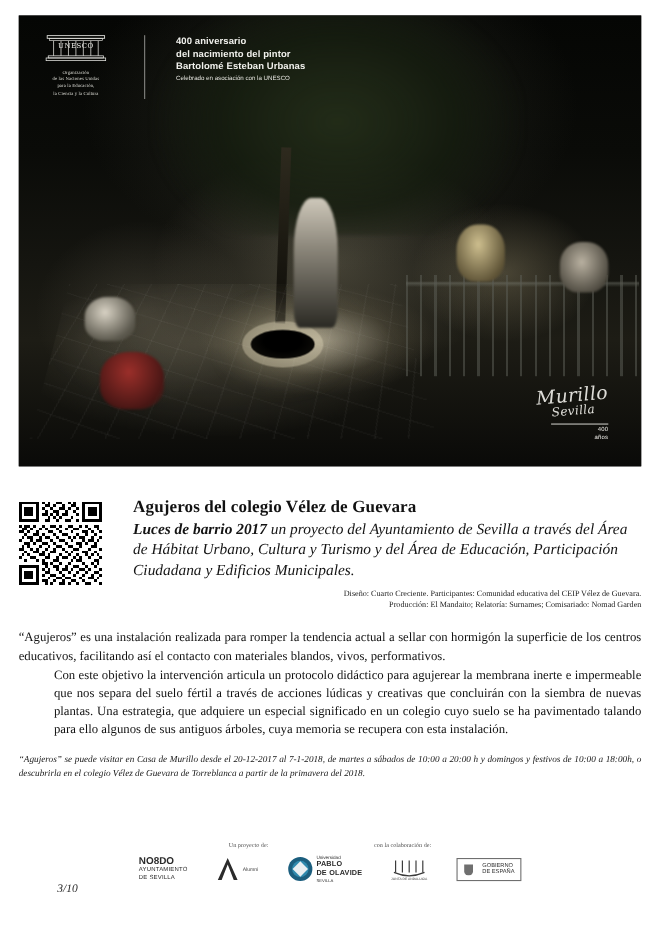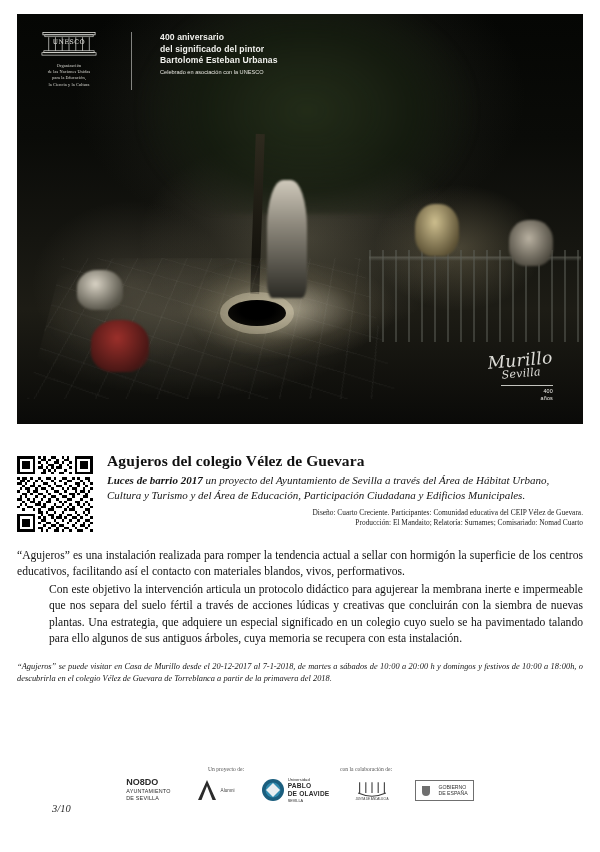--- a/index.html
+++ b/index.html
@@ -170,39 +170,39 @@
 
   
   .content {
     position: absolute;
     left: 17px;
     top: 452px;
     width: 566px;
   }
   .head-row {
     display: flex;
-    gap: 14px;
+    gap: 28px;
     align-items: flex-start;
   }
   .qr {
     width: 76px; height: 76px;
     flex: none;
     margin-top: 4px;
   }
   .head-text { flex: 1 1 auto; padding-top: 0px; }
   .doc-title {
     font-family: "Liberation Serif", serif;
     font-size: 15.5px;
     font-weight: 700;
     letter-spacing: .1px;
     margin: 0 0 3px 0;
     color: #111;
   }
   .subtitle {
-    font-size: 11px;
+    font-size: 14px;
     line-height: 1.35;
     margin: 0 0 5px 0;
     color: #141414;
   }
   .subtitle .em { font-style: italic; font-weight: 700; }
   .subtitle .it { font-style: italic; }
   .credits {
     font-size: 7.4px;
     line-height: 1.45;
     color: #1a1a1a;
@@ -333,21 +333,21 @@
         </g>
         <rect x="8" y="46" width="104" height="4" fill="none" stroke="#e9e9e4" stroke-width="1.4"></rect>
         <rect x="4" y="50" width="112" height="5" fill="none" stroke="#e9e9e4" stroke-width="1.4"></rect>
         <text x="60" y="31" text-anchor="middle" font-family="DejaVu Serif, serif" font-size="13" fill="#e9e9e4" letter-spacing="1">UNESCO</text>
       </svg>
       <div class="unesco-sub">Organización<br>de las Naciones Unidas<br>para la Educación,<br>la Ciencia y la Cultura</div>
     </div>
     <div class="hero-divider"></div>
     <div class="hero-titleblock">
       <div class="l1"><span>400 aniversario</span></div>
-      <div class="l1"><span>del significado del pintor</span></div>
+      <div class="l1"><span>del nacimiento del pintor</span></div>
       <div class="l1"><span>Bartolomé Esteban Urbanas</span></div>
       <div class="l2"><span>Celebrado en asociación con la UNESCO</span></div>
     </div>
   </div>
 
   <div class="hero-signature">
     <div class="sig-script">
       <span>Murillo</span>
       <small>Sevilla</small>
     </div>
@@ -578,21 +578,21 @@
           <rect x="23" y="28" width="2" height="1"></rect>
           <rect x="28" y="28" width="1" height="1"></rect>
       </g>
     </svg>
 
     <div class="head-text">
       <h1 class="doc-title">Agujeros del colegio Vélez de Guevara</h1>
       <p class="subtitle"><span class="em">Luces de barrio 2017</span><span class="it"> un proyecto del Ayuntamiento de Sevilla a través del Área de Hábitat Urbano, Cultura y Turismo y del Área de Educación, Participación Ciudadana y Edificios Municipales.</span></p>
       <div class="credits">
         <div>Diseño: Cuarto Creciente.        Participantes: Comunidad educativa del CEIP Vélez de Guevara.</div>
-        <div>Producción: El Mandaito; Relatoría: Surnames; Comisariado: Nomad Cuarto</div>
+        <div>Producción: El Mandaito; Relatoría: Surnames; Comisariado: Nomad Garden</div>
       </div>
     </div>
   </div>
 
   <div class="body-copy">
     <p>“Agujeros” es una instalación realizada para romper la tendencia actual a sellar con hormigón la superficie de los centros educativos, facilitando así el contacto con materiales blandos, vivos, performativos.</p>
     <p>Con este objetivo la intervención articula un protocolo didáctico para agujerear la membrana inerte e impermeable que nos separa del suelo fértil a través de acciones lúdicas y creativas que concluirán con la siembra de nuevas plantas. Una estrategia, que adquiere un especial significado en un colegio cuyo suelo se ha pavimentado talando para ello algunos de sus antiguos árboles, cuya memoria se recupera con esta instalación.</p>
   </div>
 
   <div class="visit-note">“Agujeros” se puede visitar en Casa de Murillo desde el 20-12-2017 al 7-1-2018, de martes a sábados de 10:00 a 20:00 h y domingos y festivos de 10:00 a 18:00h, o descubrirla en el colegio Vélez de Guevara de Torreblanca a partir de la primavera del 2018.</div>

